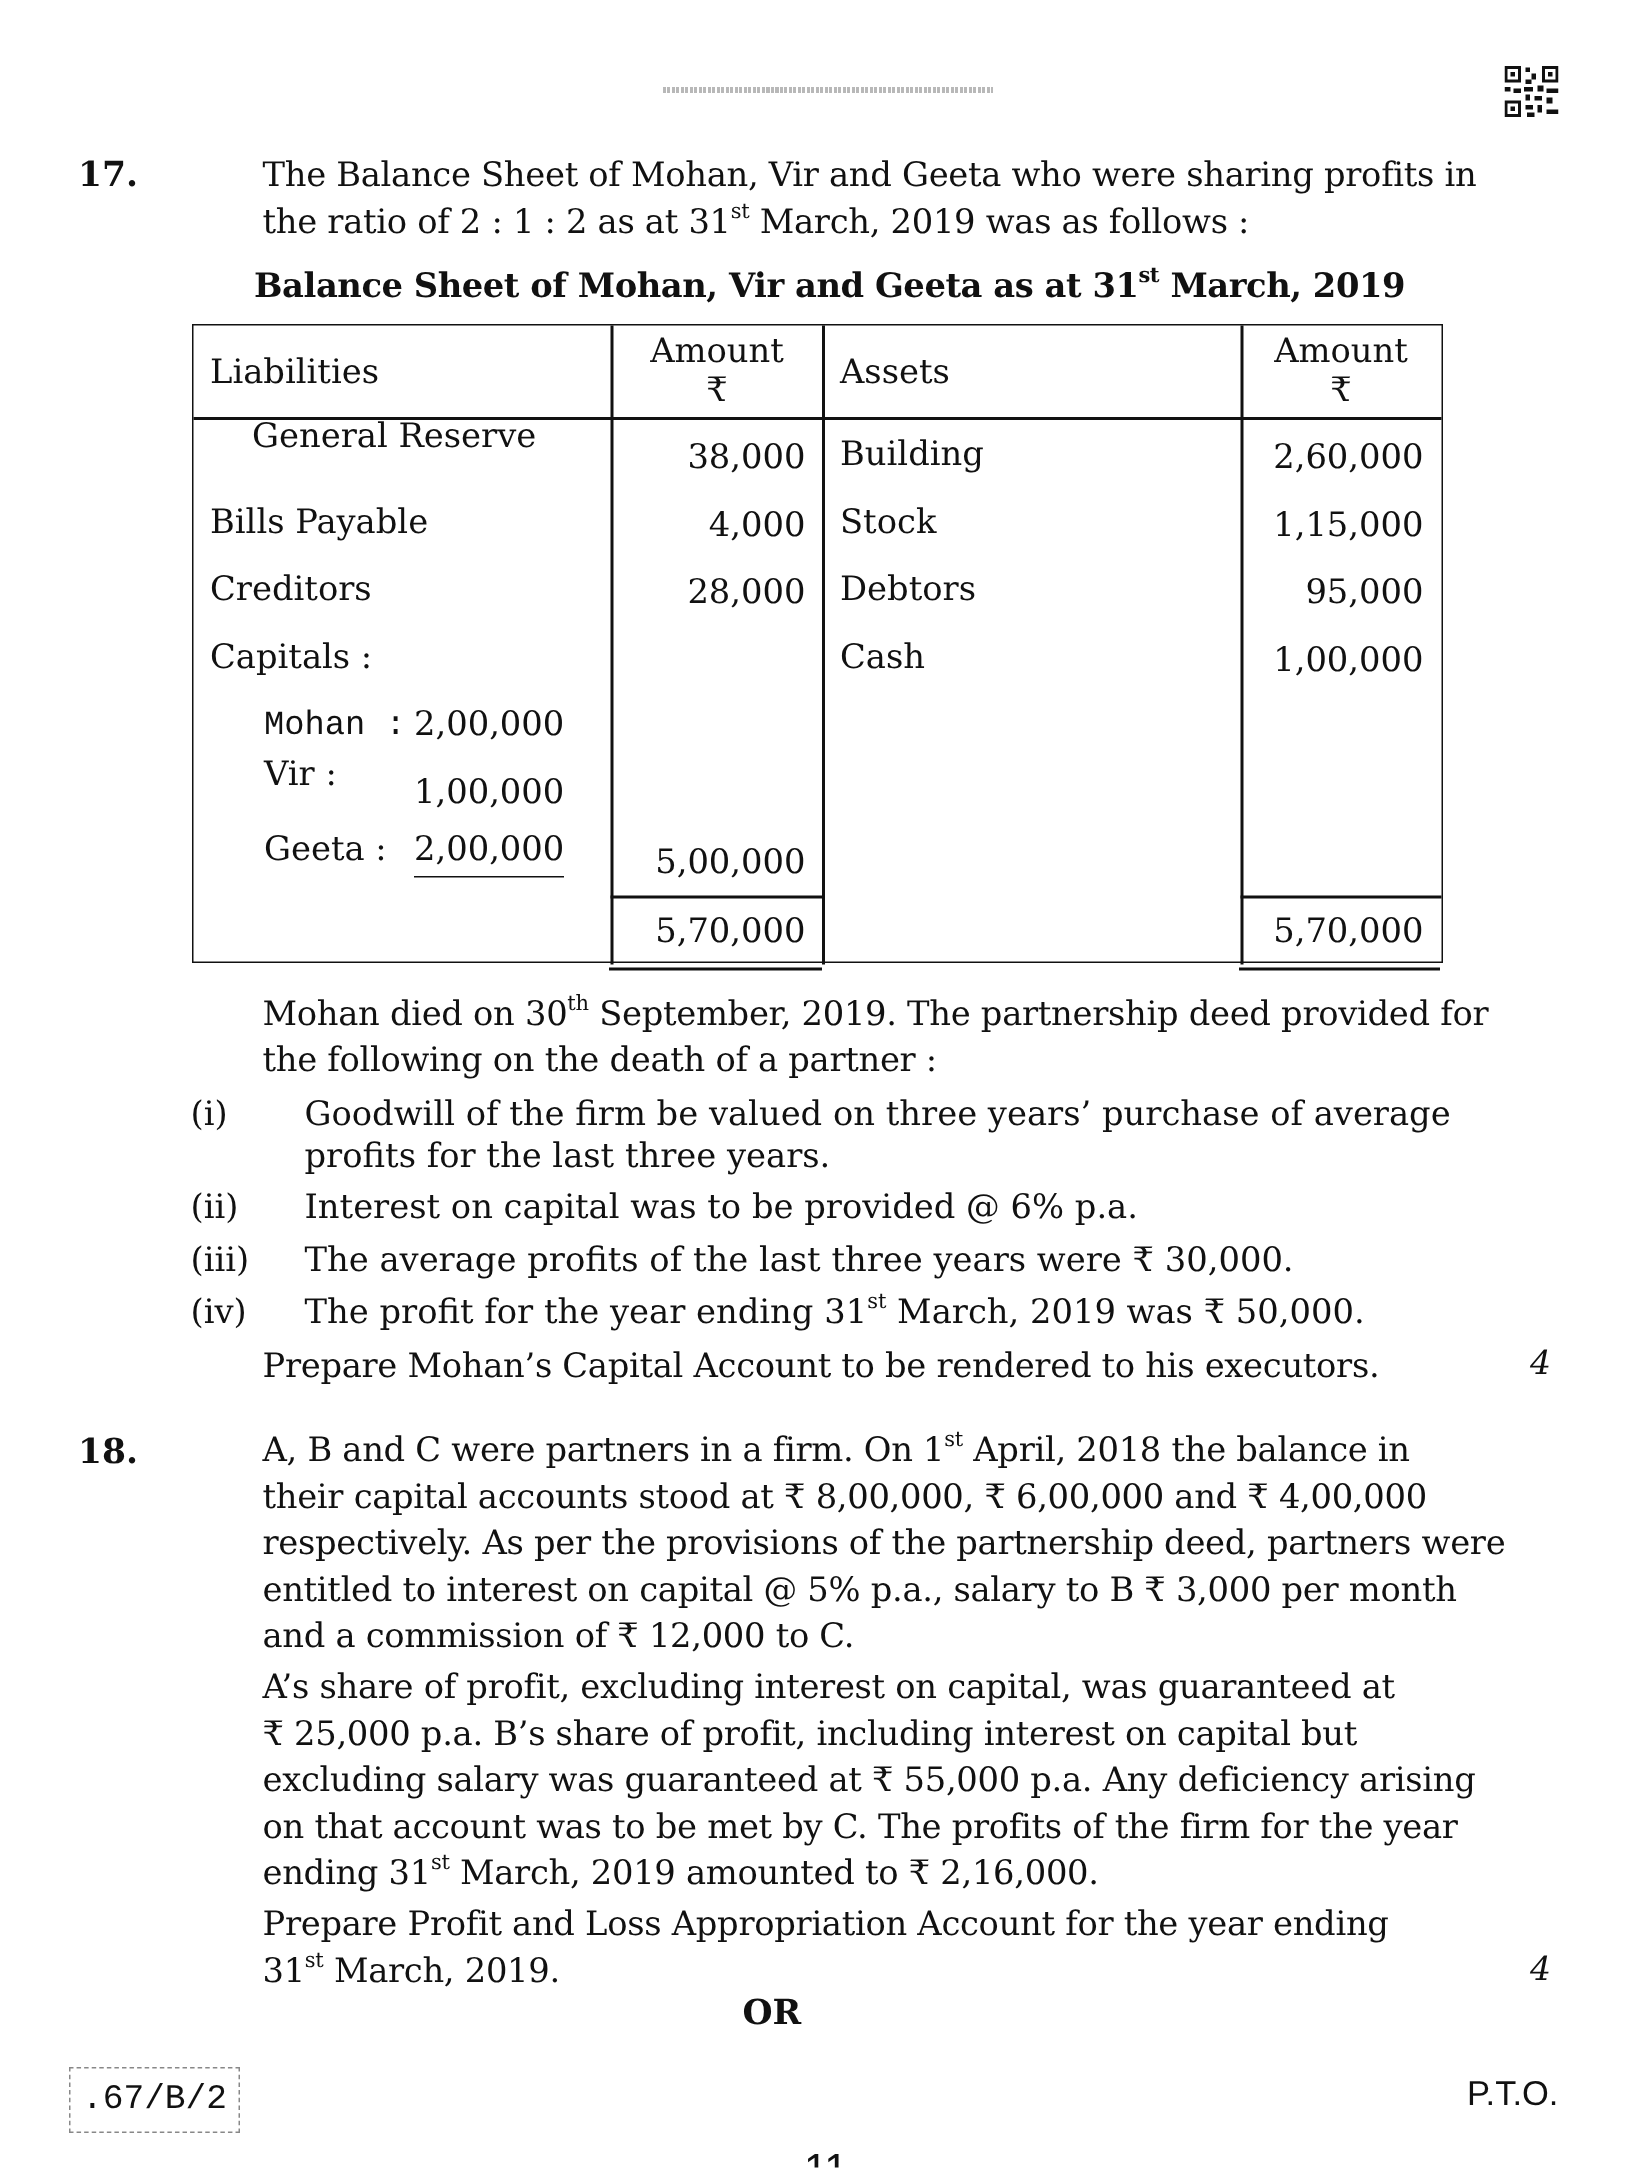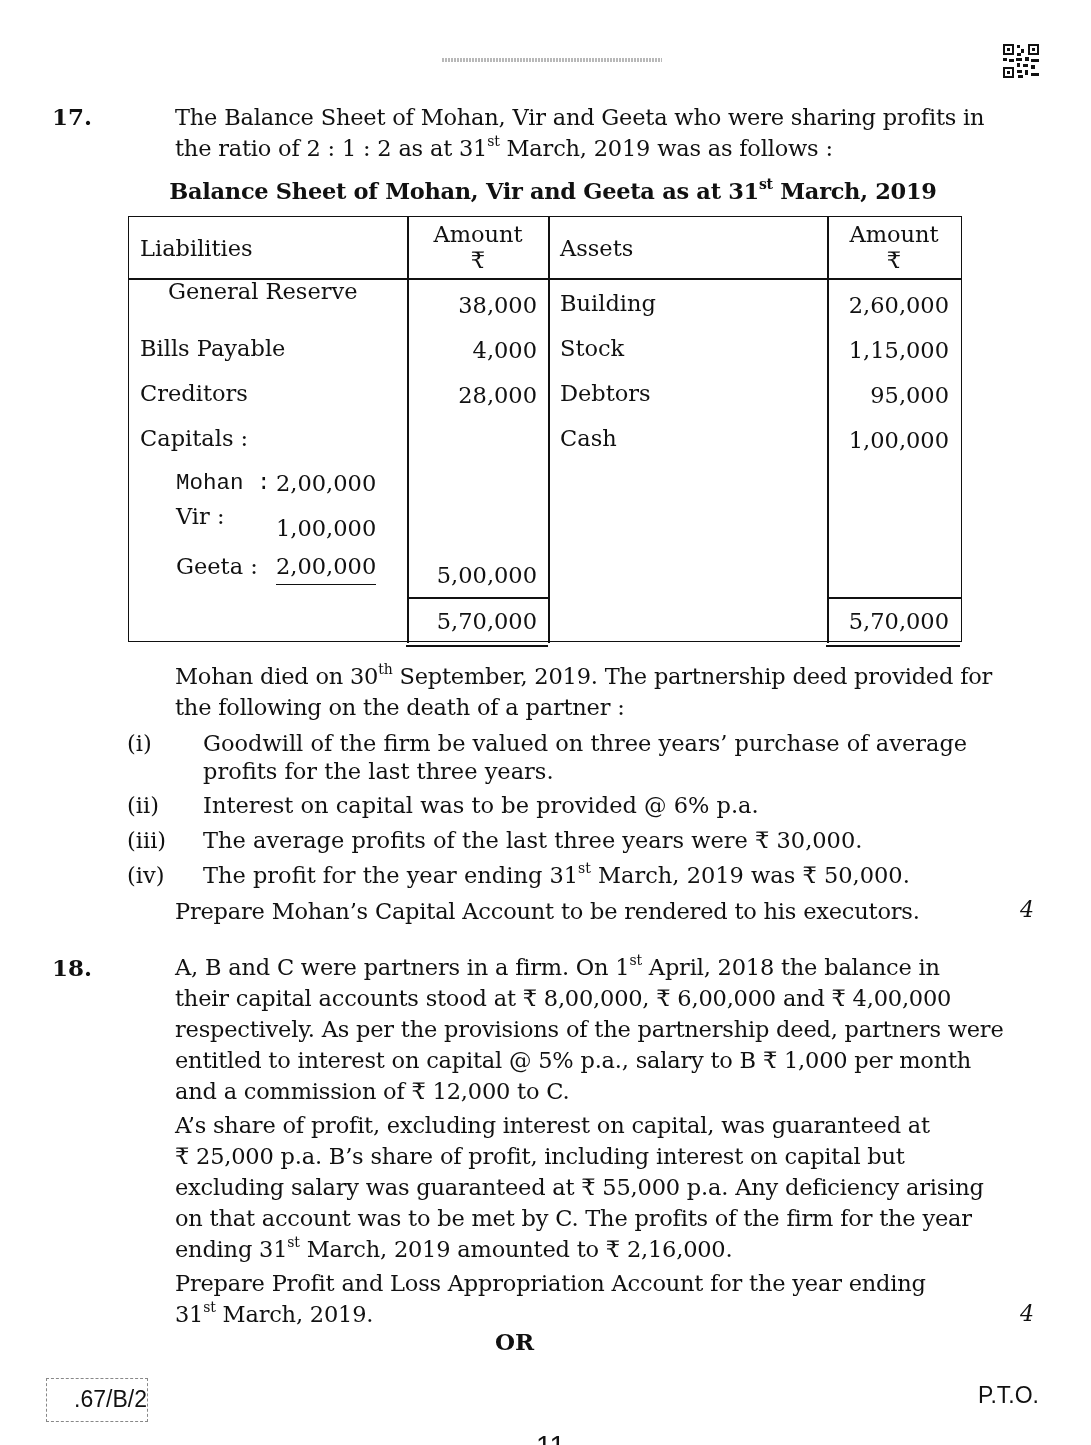--- a/index.html
+++ b/index.html
@@ -36,23 +36,23 @@
     .hdr-amt { text-align: center; line-height: 26px; }
     .num { text-align: right; }
     .ul { border-bottom: 1.5px solid #111; padding-bottom: 4px; }
     .dbl { position: absolute; height: 1.5px; background: #111; }
     .list-row { position: absolute; font-size: 22.5px; line-height: 29px; }
     .roman { position: absolute; left: 127px; }
     .litem { position: absolute; left: 183px; width: 778px; text-align: justify; margin-left: 20px; }
     .marks { position: absolute; left: 1020px; font-style: italic; font-size: 22px; }
     .or { left: 495px; top: 1328px; font-weight: bold; font-size: 23px; }
     .footer-code {
-      left: 46px; top: 1378px; width: 102px; height: 44px; box-sizing: border-box;
-      border: 1.5px dashed #888; font-family: Liberation Sans, sans-serif;
-      font-size: 23px; text-align: right; line-height: 40px;
+      left: 46px; top: 1378px; width: 114px; height: 44px; box-sizing: border-box;
+      border: 1.5px dashed #888; font-family: Liberation Mono, monospace;
+      font-size: 23px; text-align: center; line-height: 40px;
     }
     .footer-page { left: 536px; top: 1430px; font-family: "Liberation Sans", sans-serif; font-size: 28px; }
     .footer-pto { left: 978px; top: 1382px; font-family: "Liberation Sans", sans-serif; font-size: 23px; }
   </style>
 </head>
 <body>
 
 <div class="abs microtext"></div>
 <div class="abs qr">
   <svg width="36" height="34" viewBox="0 0 36 34">
@@ -170,21 +170,21 @@
   <span class="litem"><span>The profit for the year ending 31</span><sup>st</sup><span> March, 2019 was ₹  50,000.</span></span>
 </div>
 <div class="abs para" style="top:896px;">Prepare Mohan’s Capital Account to be rendered to his executors.</div>
 <div class="marks" style="top:897px;">4</div>
 
 <div class="abs qnum" style="top:954px;">18.</div>
 <div class="abs para" style="top:952px;">
   <div><span>A, B and C were partners in a firm. On 1</span><sup>st</sup><span> April, 2018 the balance in</span></div>
   <div>their capital accounts stood at ₹ 8,00,000, ₹ 6,00,000 and ₹ 4,00,000</div>
   <div>respectively. As per the provisions of the partnership deed, partners were</div>
-  <div>entitled to interest on capital @ 5% p.a., salary to B ₹ 1,000 per month</div>
+  <div>entitled to interest on capital @ 5% p.a., salary to B ₹ 3,000 per month</div>
   <div>and a commission of ₹  12,000 to C.</div>
 </div>
 <div class="abs para" style="top:1110px;">
   <div>A’s share of profit, excluding interest on capital, was guaranteed at</div>
   <div>₹ 25,000 p.a. B’s share of profit, including interest on capital but</div>
   <div>excluding salary was guaranteed at ₹ 55,000 p.a. Any deficiency arising</div>
   <div>on that account was to be met by C. The profits of the firm for the year</div>
   <div><span>ending 31</span><sup>st</sup><span> March, 2019 amounted to ₹ 2,16,000.</span></div>
 </div>
 <div class="abs para" style="top:1268px;">

